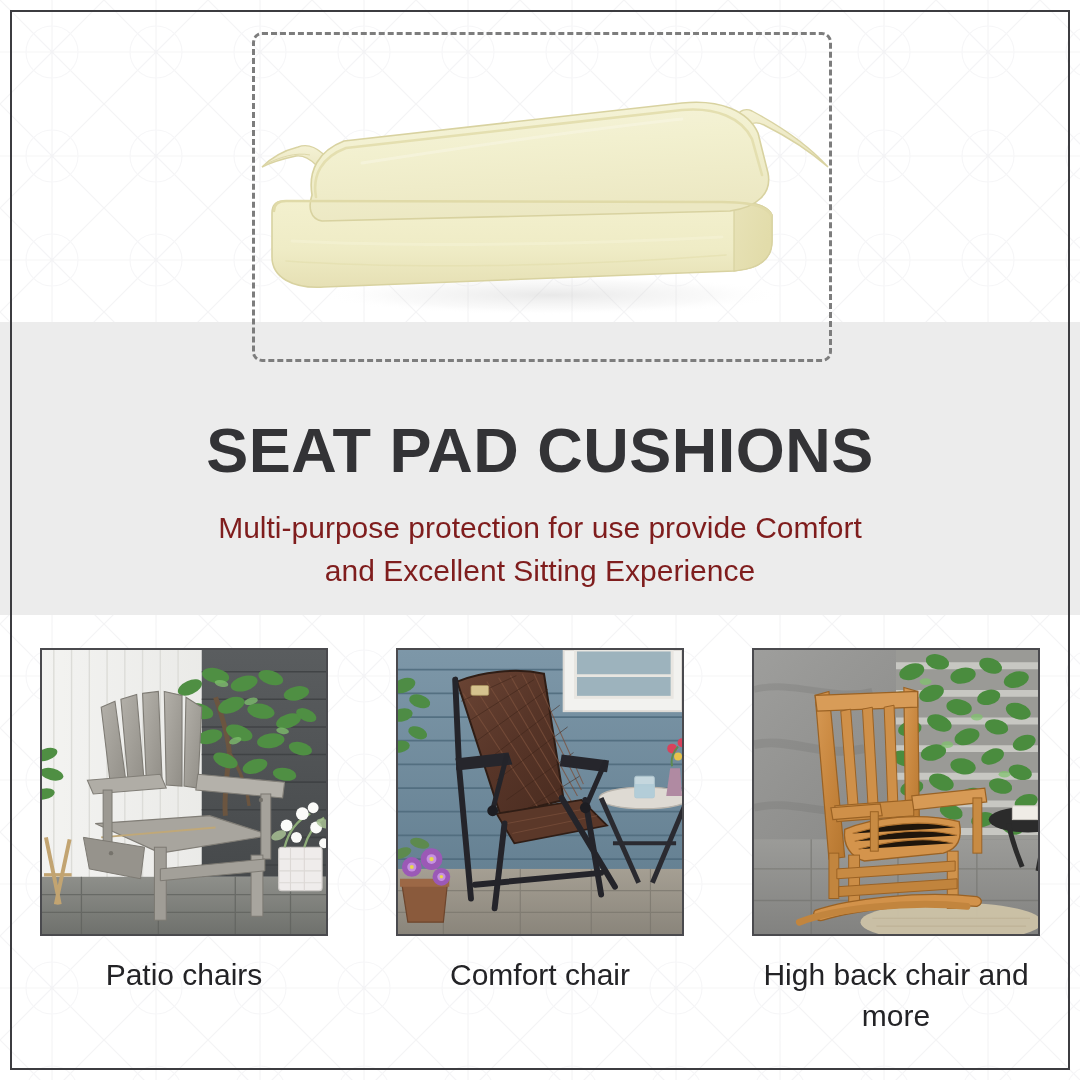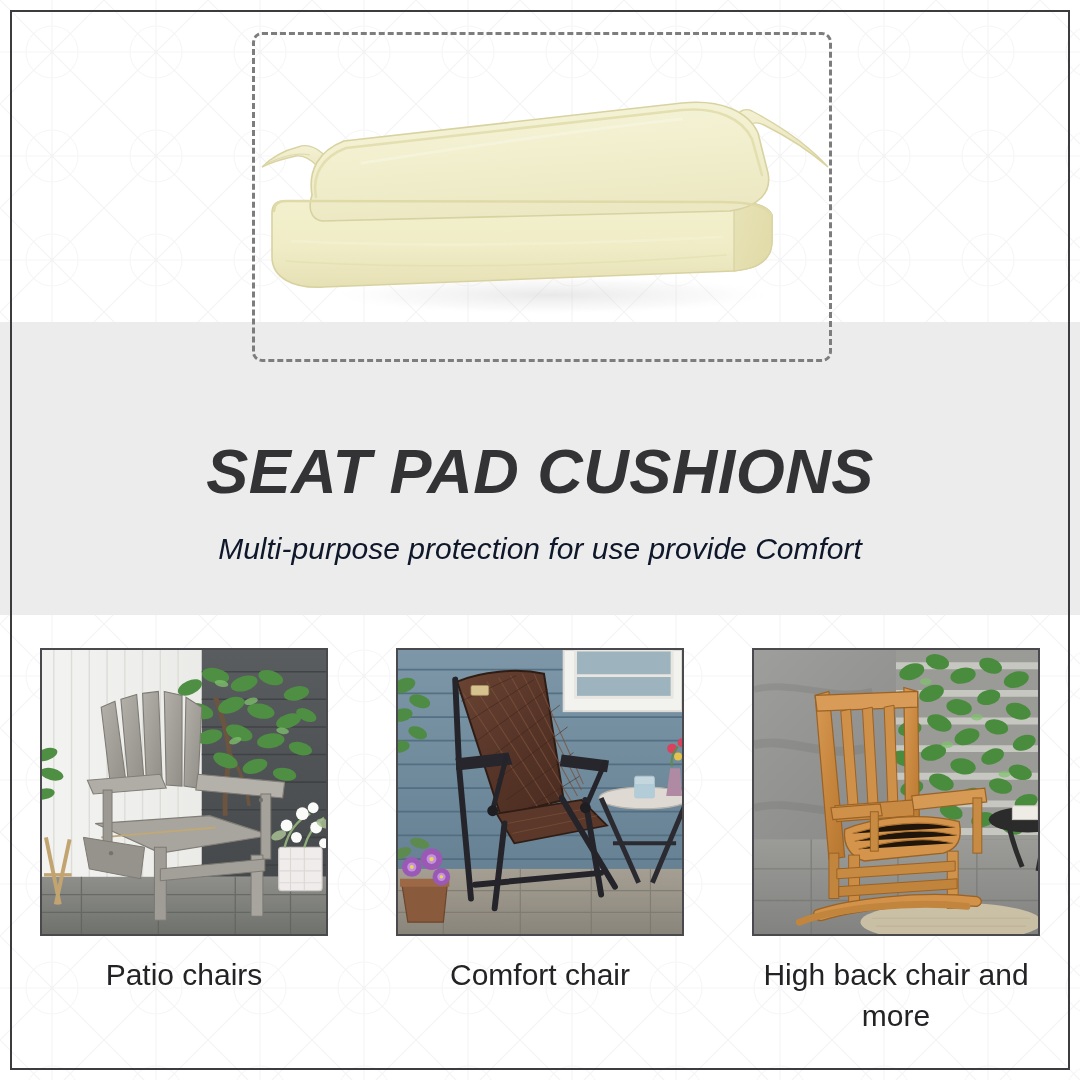--- a/index.html
+++ b/index.html
@@ -59,21 +59,20 @@
     z-index:14;
   }
 
   
   .band {
     position:absolute;
     left:0; top:322px;
     width:1080px; height:293px;
     background:#ececec;
     z-index:8;
-    font-style:italic;
   }
   .band-inner {
     position:absolute;
     left:0; top:0; width:1080px; height:293px;
     display:flex; flex-direction:column;
     align-items:center; justify-content:center;
     padding-top:72px;
   }
   .headline {
     font-size:63px;
@@ -82,21 +81,21 @@
     color:#333336;
     text-align:center;
     line-height:1.05;
     font-stretch:condensed;
     white-space:nowrap;
   }
   .subtitle {
     margin-top:24px;
     font-size:30px;
     font-weight:300;
-    color:#0f172a;
+    color:#7f1d1d;
     text-align:center;
     line-height:1.42;
     max-width:840px;
   }
 
   
   .cards {
     position:absolute;
     left:0; top:648px;
     width:1080px; height:300px;
@@ -217,20 +216,21 @@
       <path d="M40 186 C160 192 320 190 470 182" fill="none" stroke="#f6f3d8" stroke-width="3" stroke-linecap="round" opacity=".5"></path>
       <path d="M34 206 C150 214 320 212 474 200" fill="none" stroke="#e3ddac" stroke-width="1.6" stroke-linecap="round" opacity=".6"></path>
     </svg>
   </div>
 
   <div class="band">
     <div class="band-inner">
       <div class="headline">SEAT PAD CUSHIONS</div>
       <div class="subtitle">
         <div>Multi-purpose protection for use provide Comfort</div>
+        <div>and Excellent Sitting Experience</div>
       </div>
     </div>
   </div>
 
   <div class="cards">
 
     <div class="card">
       <svg viewBox="0 0 288 288" aria-hidden="true">
         <defs>
           <linearGradient id="c1sid" x1="0" y1="0" x2="1" y2="0">

